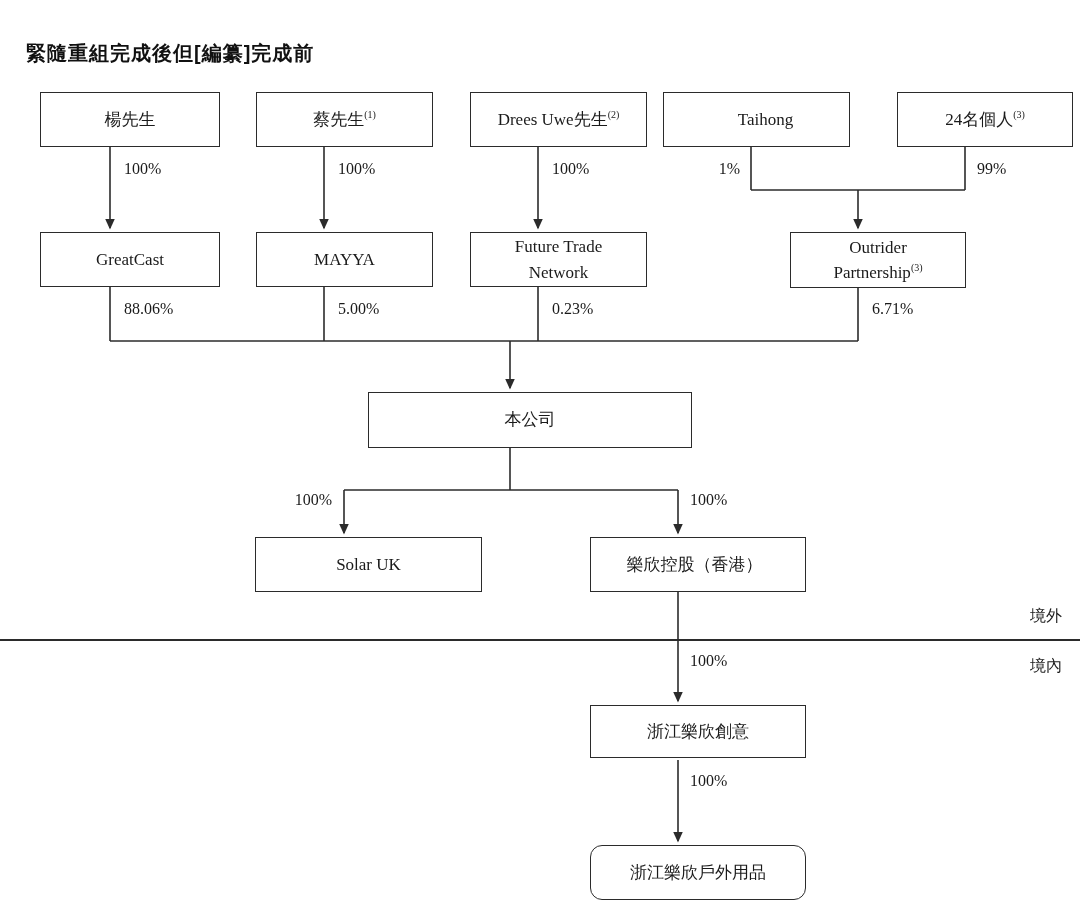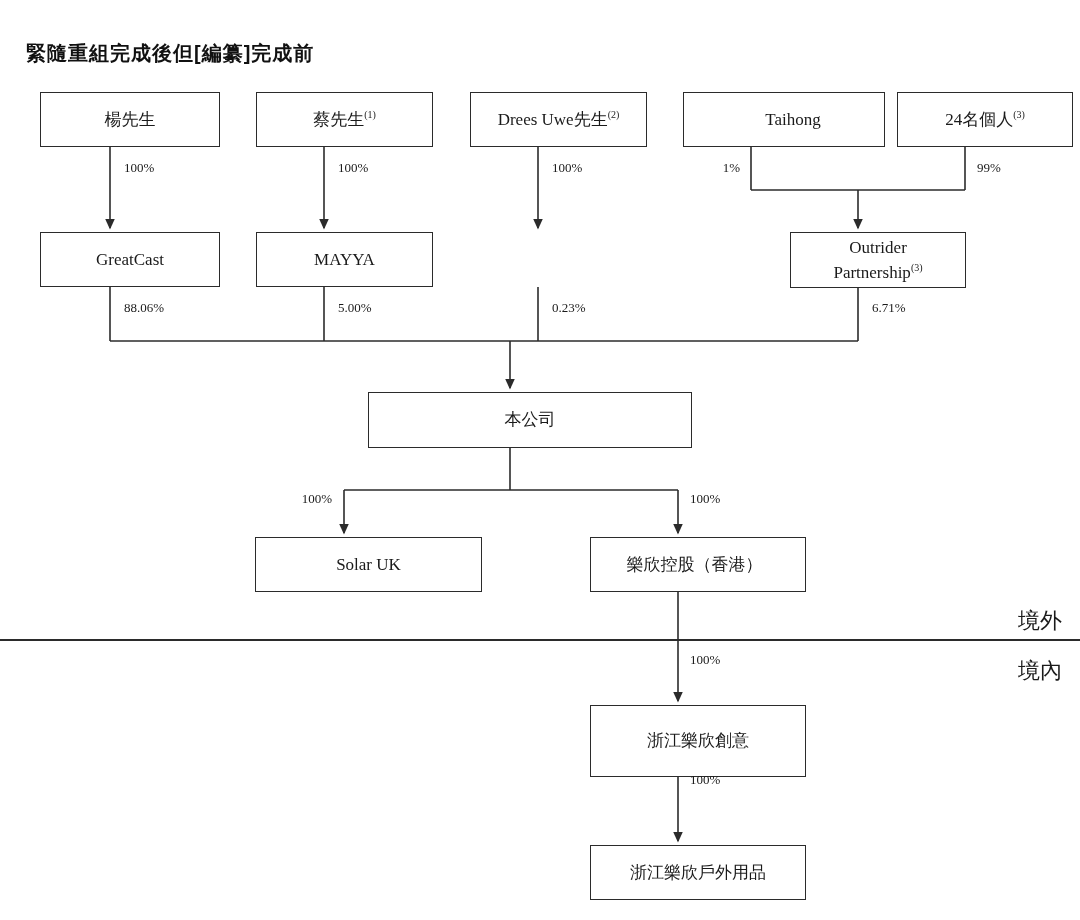--- a/index.html
+++ b/index.html
@@ -46,29 +46,29 @@
     box-sizing: border-box;
     margin-left: 20px;
   }
   .node sup {
     font-size: 10px;
     line-height: 0;
     vertical-align: super;
   }
   .pct {
     position: absolute;
-    font-size: 13px;
+    font-size: 16px;
     white-space: nowrap;
   }
   .pct.right-align {
     text-align: right;
   }
   .region-label {
     position: absolute;
-    font-size: 22px;
+    font-size: 16px;
     width: 62px;
     text-align: right;
   }
 </style>
 </head>
 <body>
 
 <div class="canvas">
 
   <div class="title">緊隨重組完成後但[編纂]完成前</div>
@@ -109,38 +109,41 @@
 
   <div class="node" style="left:20px; top:92px; width:180px; height:55px;">
     <span><span>楊先生</span></span>
   </div>
   <div class="node" style="left:236px; top:92px; width:177px; height:55px;">
     <span><span>蔡先生</span><sup>(1)</sup></span>
   </div>
   <div class="node" style="left:450px; top:92px; width:177px; height:55px;">
     <span><span>Drees Uwe先生</span><sup>(2)</sup></span>
   </div>
-  <div class="node" style="left:663px; top:92px; width:202px; height:55px;padding-left:32px;">
+  <div class="node" style="left:643px; top:92px; width:187px; height:55px;padding-left:32px;">
     <span><span>Taihong</span></span>
   </div>
   <div class="node" style="left:877px; top:92px; width:176px; height:55px;">
     <span><span>24名個人</span><sup>(3)</sup></span>
   </div>
 
   <div class="pct" style="left:124px; top:160px;">100%</div>
   <div class="pct" style="left:338px; top:160px;">100%</div>
   <div class="pct" style="left:552px; top:160px;">100%</div>
   <div class="pct right-align" style="left:695px; top:160px; width:45px;">1%</div>
   <div class="pct" style="left:977px; top:160px;">99%</div>
 
   <div class="node" style="left:20px; top:232px; width:180px; height:55px;">
     <span><span>GreatCast</span></span>
   </div>
   <div class="node" style="left:236px; top:232px; width:177px; height:55px;">
     <span><span>MAYYA</span></span>
+  </div>
+  <div class="node" style="left:450px; top:232px; width:177px; height:55px;">
+    <span><span>Future Trade Network</span></span>
   </div>
   <div class="node" style="left:770px; top:232px; width:176px; height:56px;">
     <span><span>Outrider Partnership</span><sup>(3)</sup></span>
   </div>
 
   <div class="pct" style="left:124px; top:300px;">88.06%</div>
   <div class="pct" style="left:338px; top:300px;text-align:center;">5.00%</div>
   <div class="pct" style="left:552px; top:300px;">0.23%</div>
   <div class="pct" style="left:872px; top:300px;">6.71%</div>
 
@@ -155,21 +158,21 @@
     <span><span>Solar UK</span></span>
   </div>
   <div class="node" style="left:570px; top:537px; width:216px; height:55px;padding-left:7px;">
     <span><span>樂欣控股（香港）</span></span>
   </div>
 
   <div class="region-label" style="left:1000px; top:606px;">境外</div>
   <div class="region-label" style="left:1000px; top:656px;">境內</div>
 
   <div class="pct" style="left:690px; top:652px;">100%</div>
-  <div class="node" style="left:570px; top:705px; width:216px; height:72px;">
+  <div class="node" style="left:570px; top:705px; width:216px; height:53px;">
     <span><span>浙江樂欣創意</span></span>
   </div>
   <div class="pct" style="left:690px; top:772px;">100%</div>
-  <div class="node" style="left:570px; top:845px; width:216px; height:55px;">
+  <div class="node" style="left:570px; top:845px; width:216px; height:55px;border-radius:12px;">
     <span><span>浙江樂欣戶外用品</span></span>
   </div>
 
 </div>
 
 </body></html>

